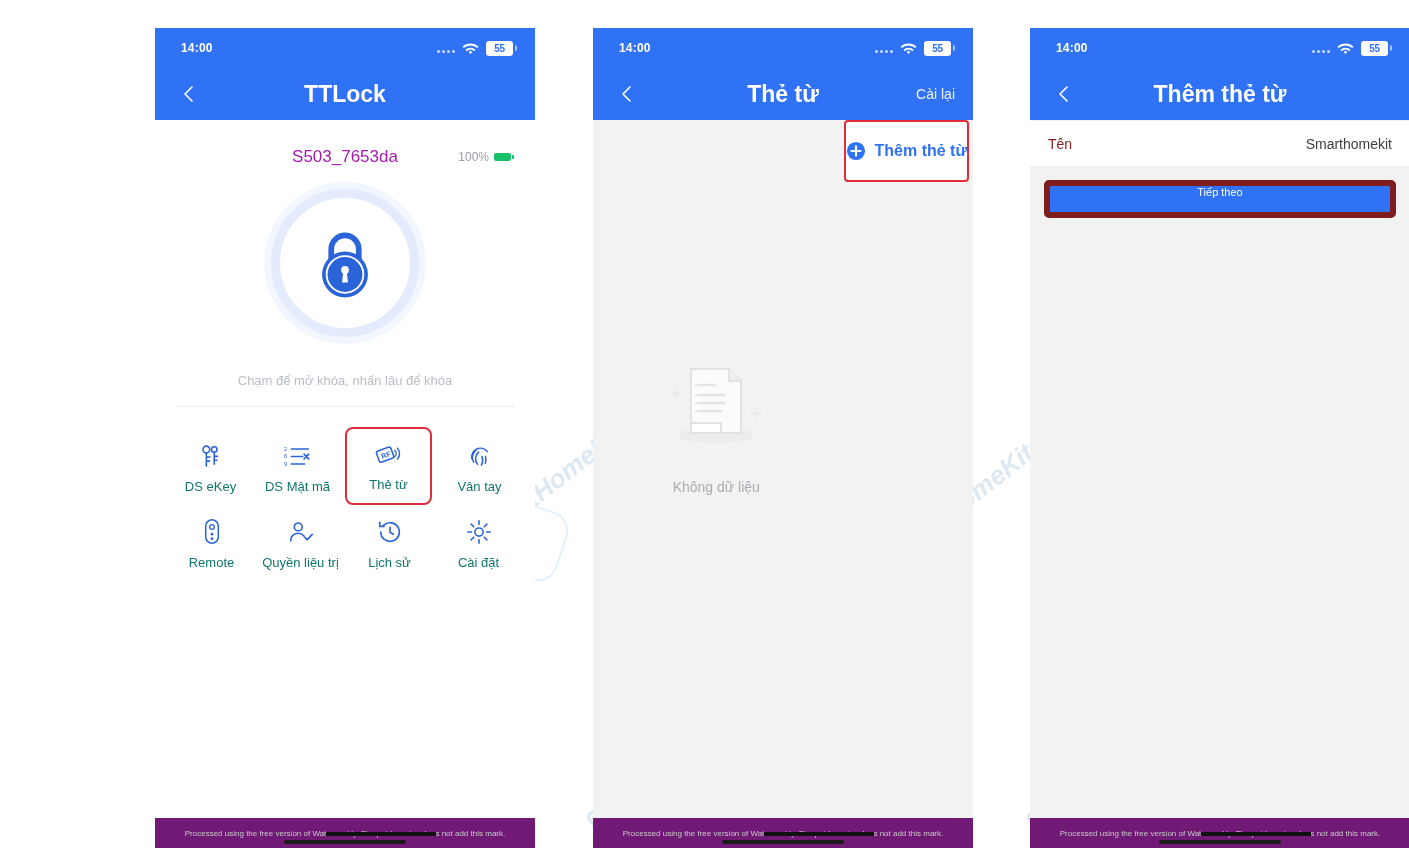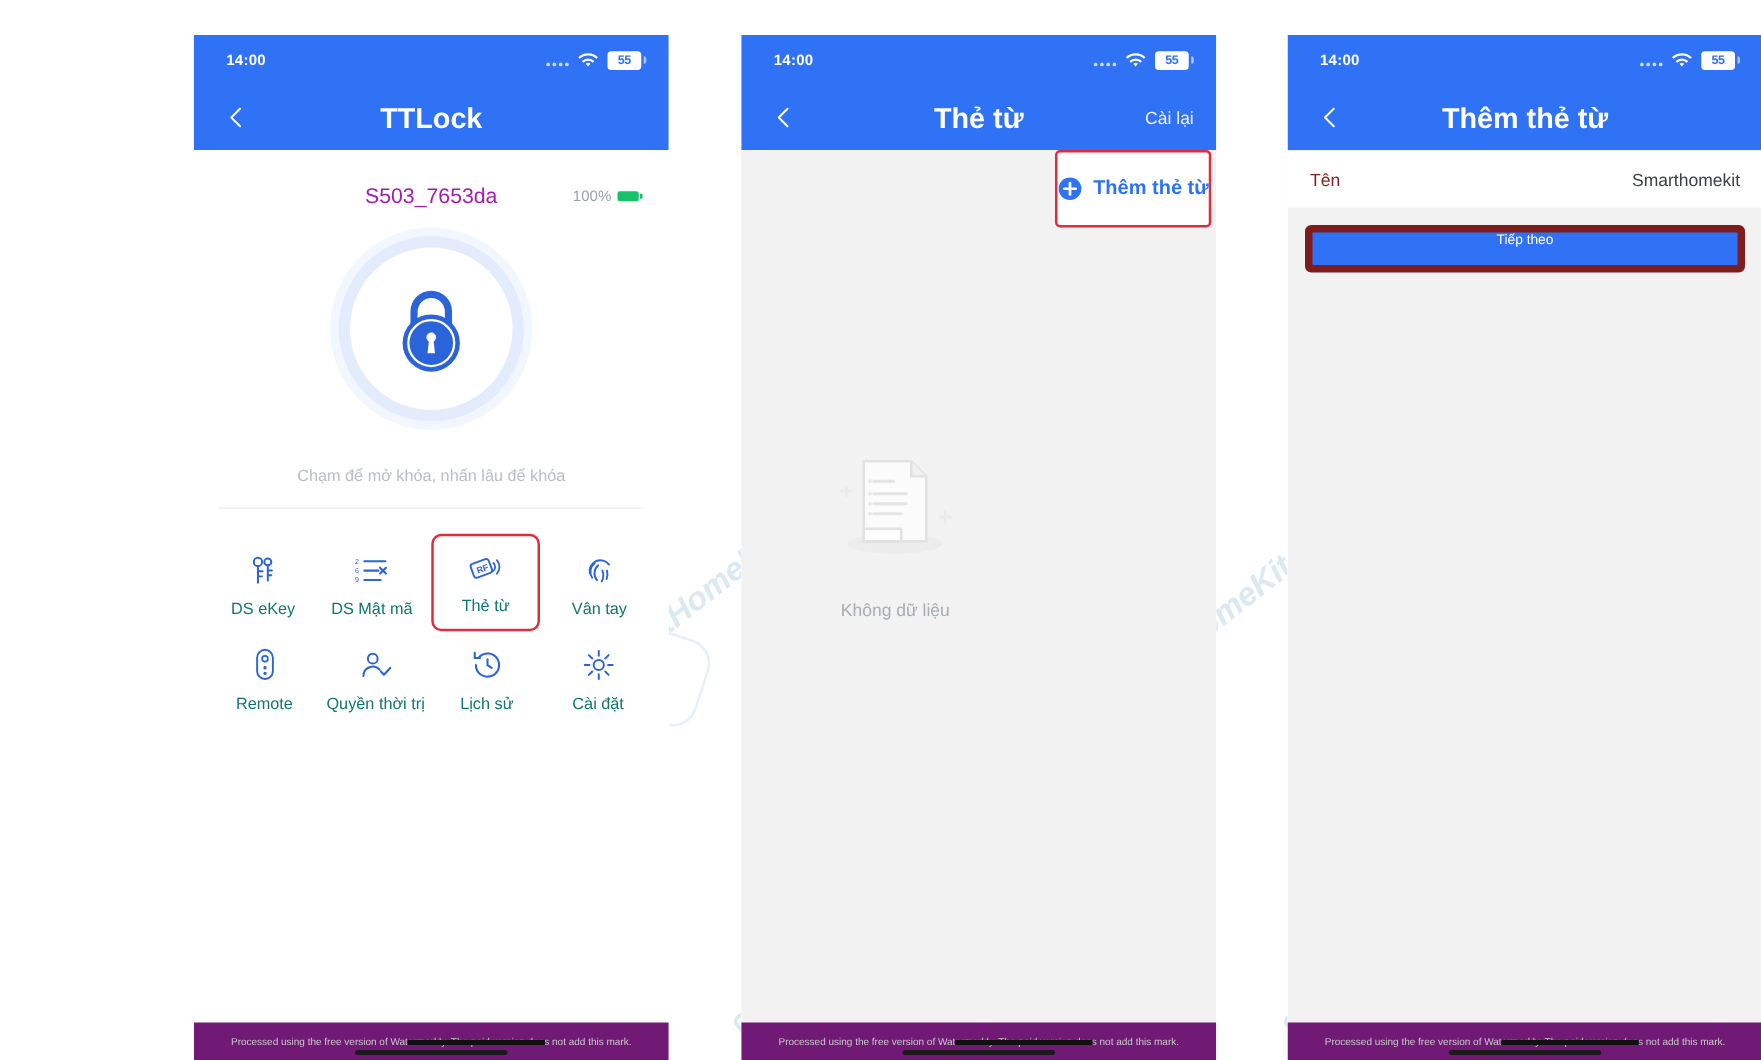--- a/index.html
+++ b/index.html
@@ -384,21 +384,21 @@
           </div>
 
           <div class="cell">
             <span class="ico">
               <svg viewBox="0 0 30 26" width="28" height="25">
                 <circle cx="12" cy="7" r="4.2" fill="none" stroke="#2b64d9" stroke-width="1.7"></circle>
                 <path d="M4 22a8 8 0 0114-5.4" fill="none" stroke="#2b64d9" stroke-width="1.7" stroke-linecap="round"></path>
                 <path d="M19 18l2.6 2.8L27 15" fill="none" stroke="#2b64d9" stroke-width="1.8" stroke-linecap="round" stroke-linejoin="round"></path>
               </svg>
             </span>
-            <span class="lbl">Quyền thời trị</span>
+            <span class="lbl">Quyền liệu trị</span>
           </div>
 
           <div class="cell">
             <span class="ico">
               <svg viewBox="0 0 28 28" width="26" height="26">
                 <path d="M4 14a10 10 0 103-7.1" fill="none" stroke="#2b64d9" stroke-width="1.8" stroke-linecap="round"></path>
                 <path d="M3 3.5V8h4.5" fill="none" stroke="#2b64d9" stroke-width="1.8" stroke-linecap="round" stroke-linejoin="round"></path>
                 <path d="M14 9v5.2l3.6 2.2" fill="none" stroke="#2b64d9" stroke-width="1.8" stroke-linecap="round"></path>
               </svg>
             </span>

